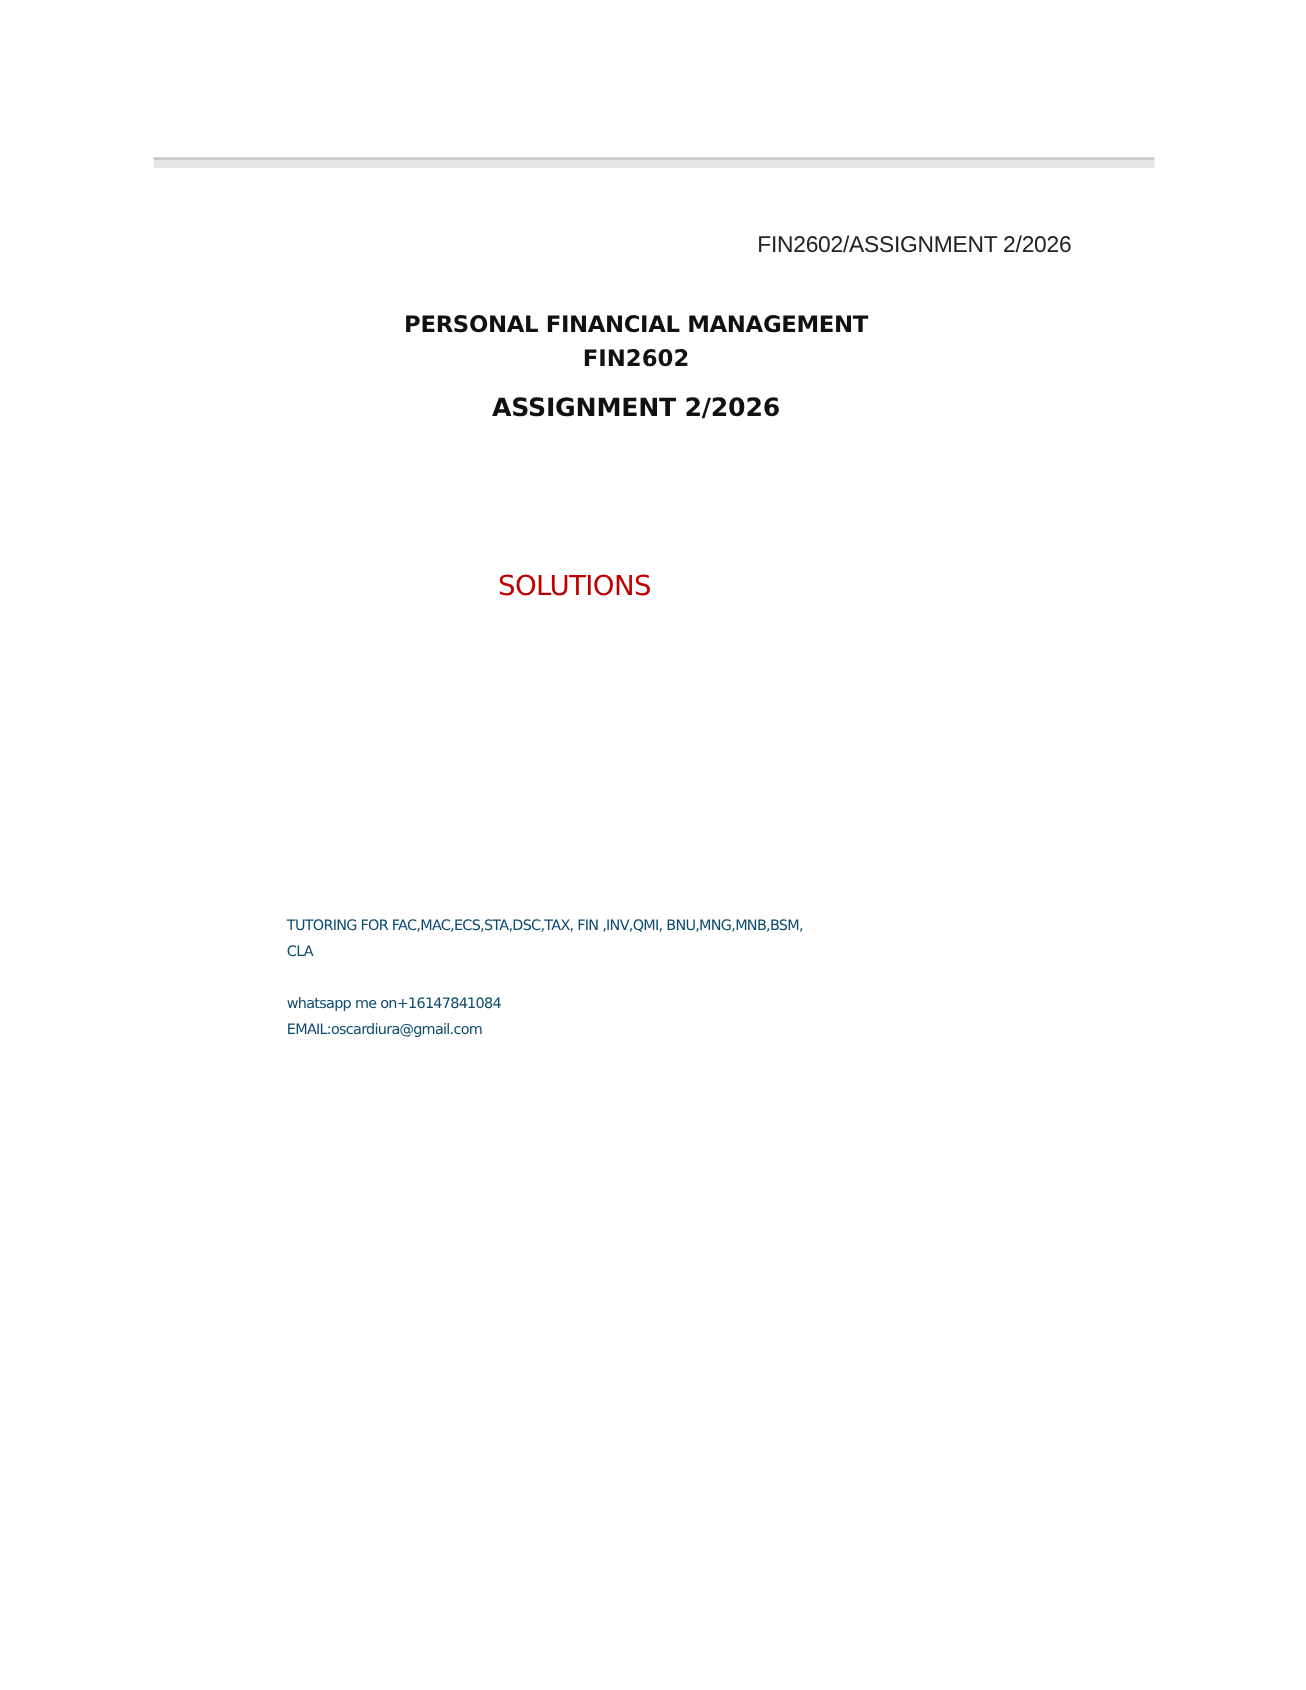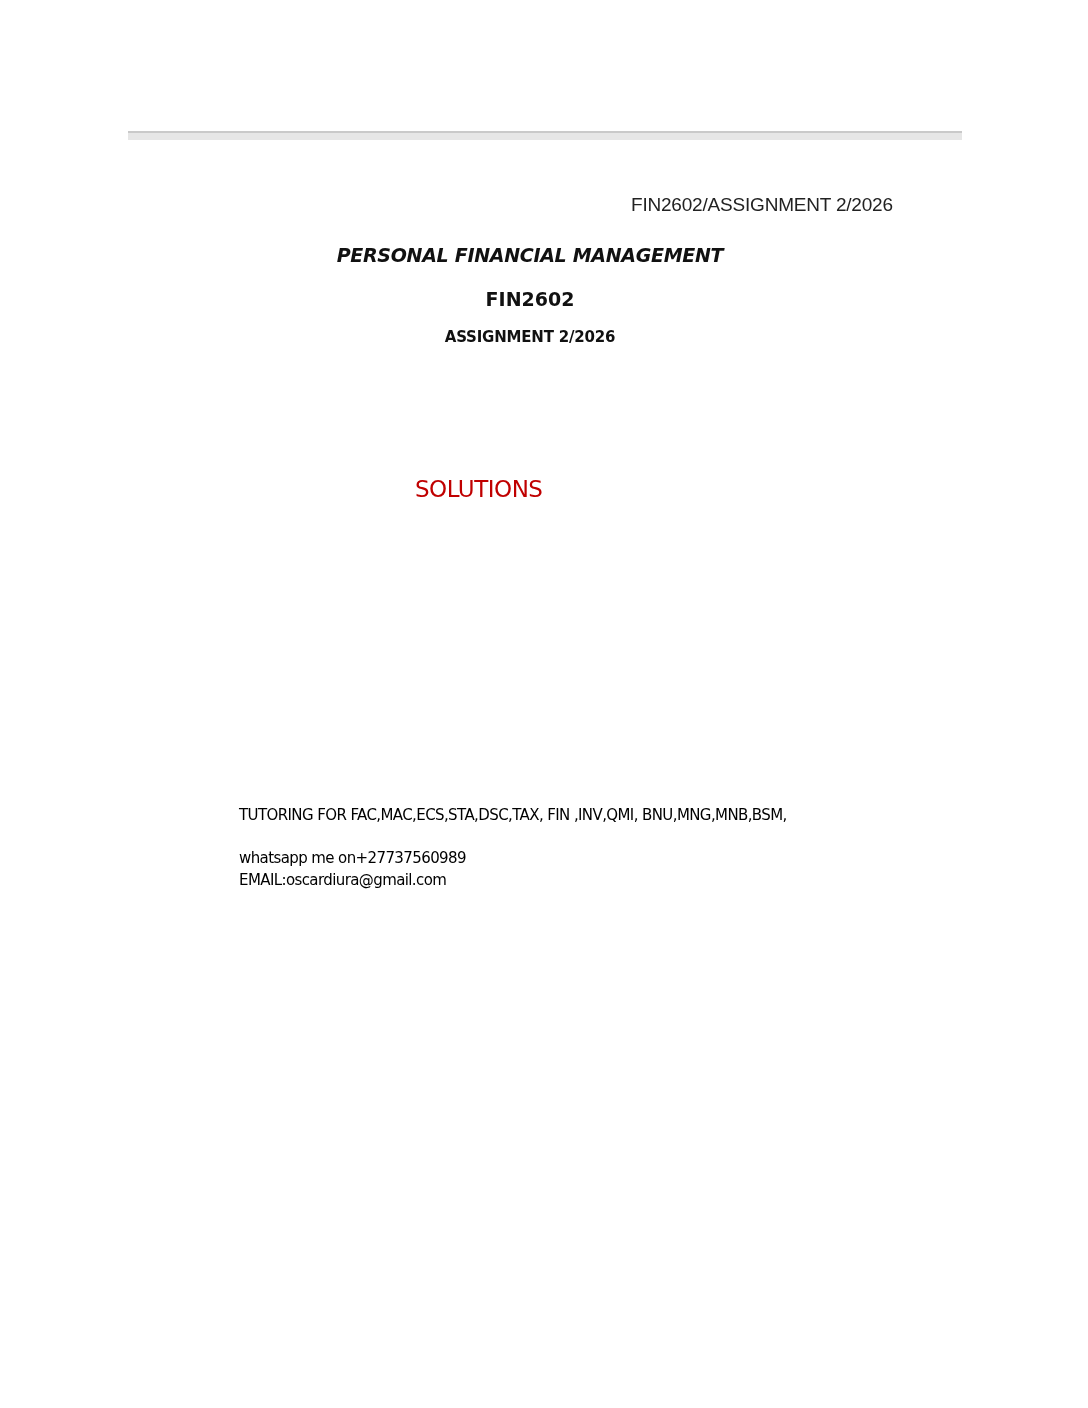--- a/index.html
+++ b/index.html
@@ -34,42 +34,42 @@
     .title-block {
       position: absolute;
       left: 280px;
       width: 500px;
       text-align: center;
       font-family: "DejaVu Sans", sans-serif;
       font-weight: bold;
       color: #111;
       white-space: nowrap;
     }
-    .t1 { top: 244px; font-size: 19px; letter-spacing: -0.3px; font-style: italic; }
+    .t1 { top: 260px; font-size: 19px; letter-spacing: -0.3px; }
     .t2 { top: 288px; font-size: 19px; }
-    .t3 { top: 328px; font-size: 15px; letter-spacing: -0.2px; }
+    .t3 { top: 328px; font-size: 21px; letter-spacing: -0.2px; }
     .solutions {
       position: absolute;
       left: 415px;
       top: 476px;
       font-family: "DejaVu Sans", sans-serif;
       font-size: 23px;
       color: #c00000;
       letter-spacing: -0.5px;
       white-space: nowrap;
     }
     .contact {
       position: absolute;
       left: 239px;
-      top: 804px;
+      top: 760px;
       width: 730px;
       font-family: "DejaVu Sans", sans-serif;
-      font-size: 15px;
+      font-size: 12px;
       line-height: 22px;
-      color: #000000;
+      color: #0c4a6e;
       letter-spacing: -0.6px;
     }
     .contact p {
       margin: 0;
     }
     .contact .gap {
       height: 21px;
     }
   </style>
 </head>
@@ -80,16 +80,17 @@
 <div class="header-ref">FIN2602/ASSIGNMENT 2/2026</div>
 
 <div class="title-block t1">PERSONAL FINANCIAL MANAGEMENT</div>
 <div class="title-block t2">FIN2602</div>
 <div class="title-block t3">ASSIGNMENT 2/2026</div>
 
 <div class="solutions">SOLUTIONS</div>
 
 <div class="contact">
   <p>TUTORING FOR FAC,MAC,ECS,STA,DSC,TAX, FIN ,INV,QMI, BNU,MNG,MNB,BSM,</p>
+  <p>CLA</p>
   <div class="gap"></div>
-  <p>whatsapp me on+27737560989</p>
+  <p>whatsapp me on+16147841084</p>
   <p>EMAIL:oscardiura@gmail.com</p>
 </div>
 
 </body></html>

